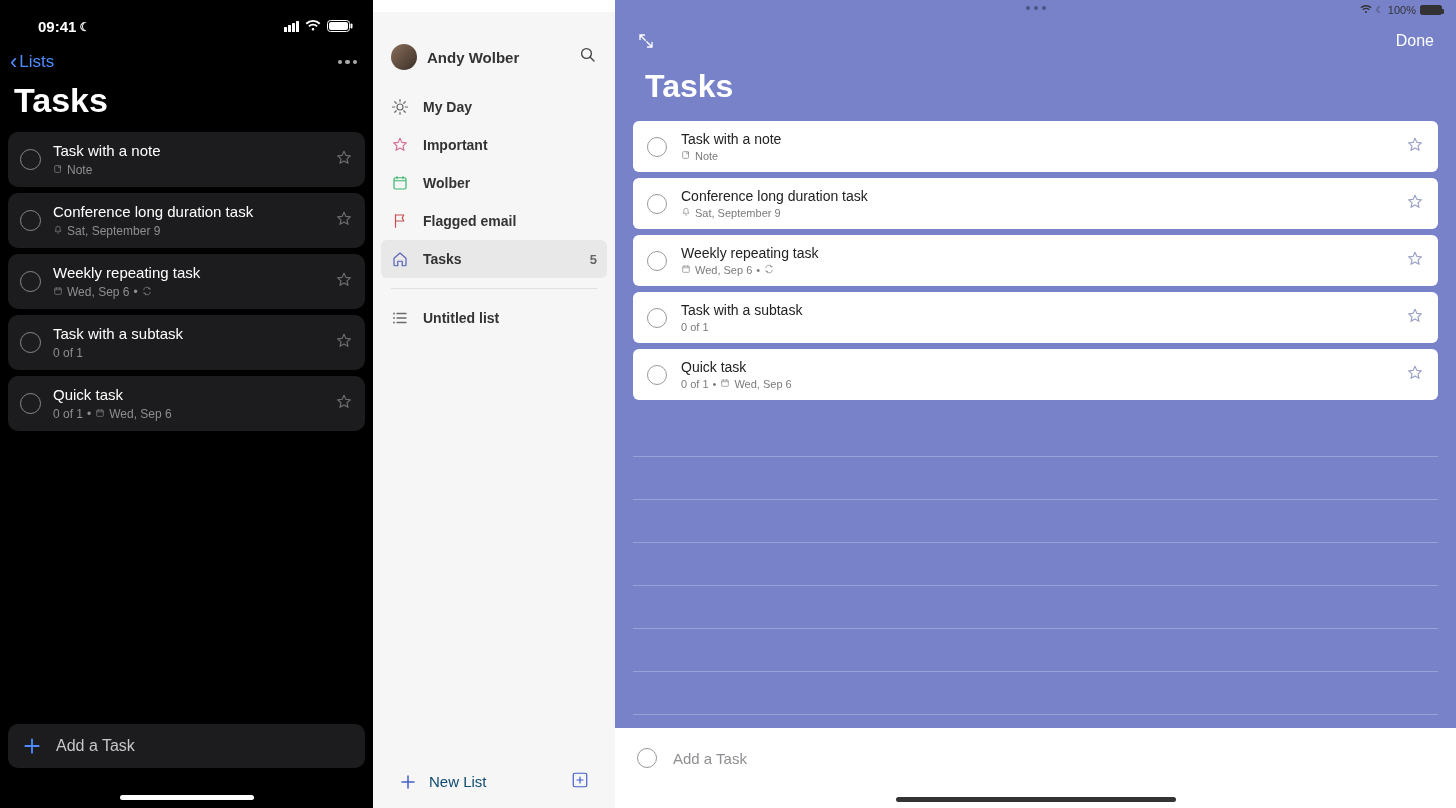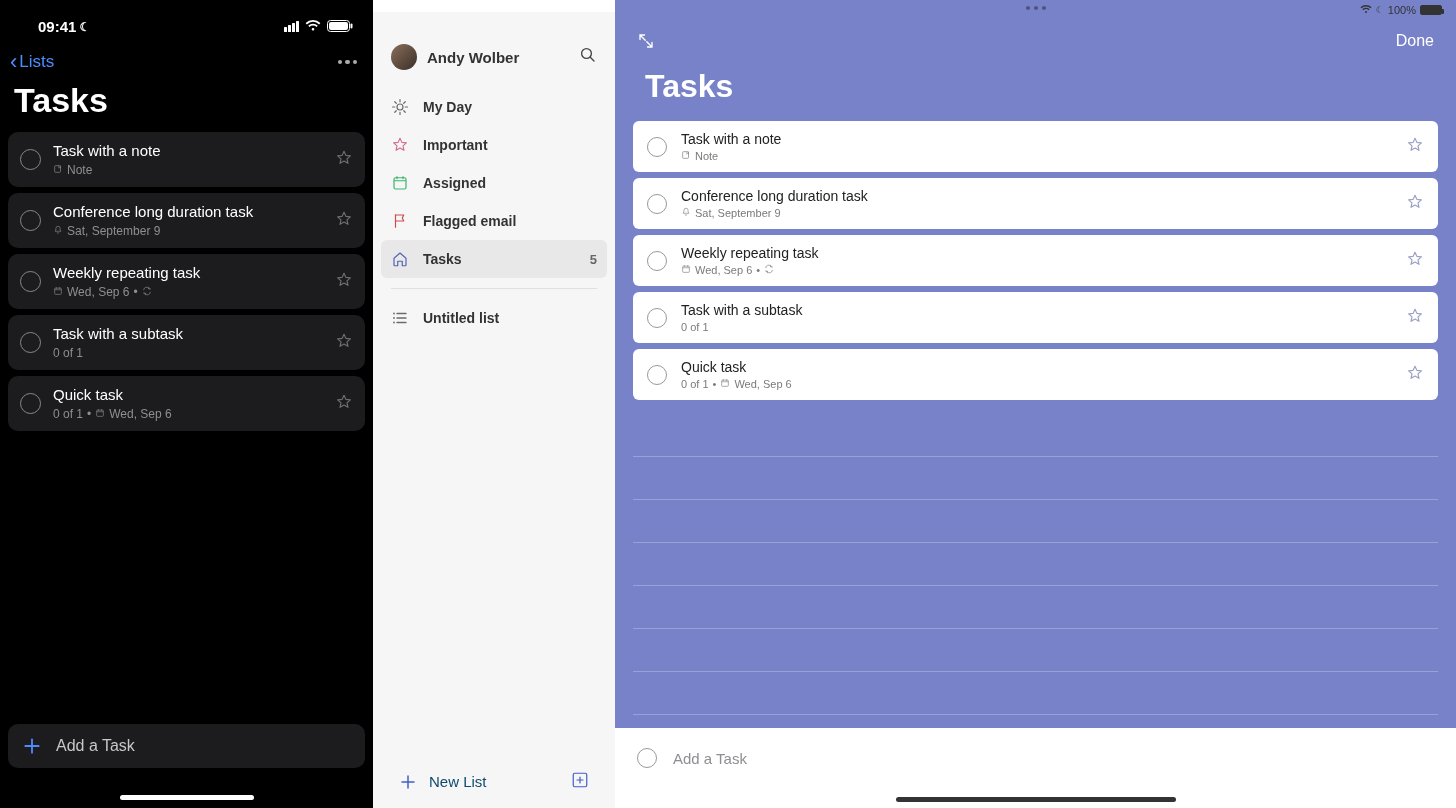--- a/index.html
+++ b/index.html
@@ -237,21 +237,21 @@
         </span>
         <span>Important</span>
       </li>
       <li class="sb-item">
         <span class="sb-icon">
           <svg width="18" height="18" viewBox="0 0 24 24">
             <rect x="4" y="5" width="16" height="15" rx="2" stroke="#3cb56f" stroke-width="1.6" fill="none"></rect>
             <path d="M4 9h16M8 3v4M16 3v4" stroke="#3cb56f" stroke-width="1.6"></path>
           </svg>
         </span>
-        <span>Assigned</span>
+        <span>Wolber</span>
       </li>
       <li class="sb-item">
         <span class="sb-icon">
           <svg width="18" height="18" viewBox="0 0 24 24">
             <path d="M6 3v18M6 4h11l-2 4 2 4H6" stroke="#c94f4f" stroke-width="1.6" fill="none" stroke-linejoin="round"></path>
           </svg>
         </span>
         <span>Flagged email</span>
       </li>
       <li class="sb-item active">

